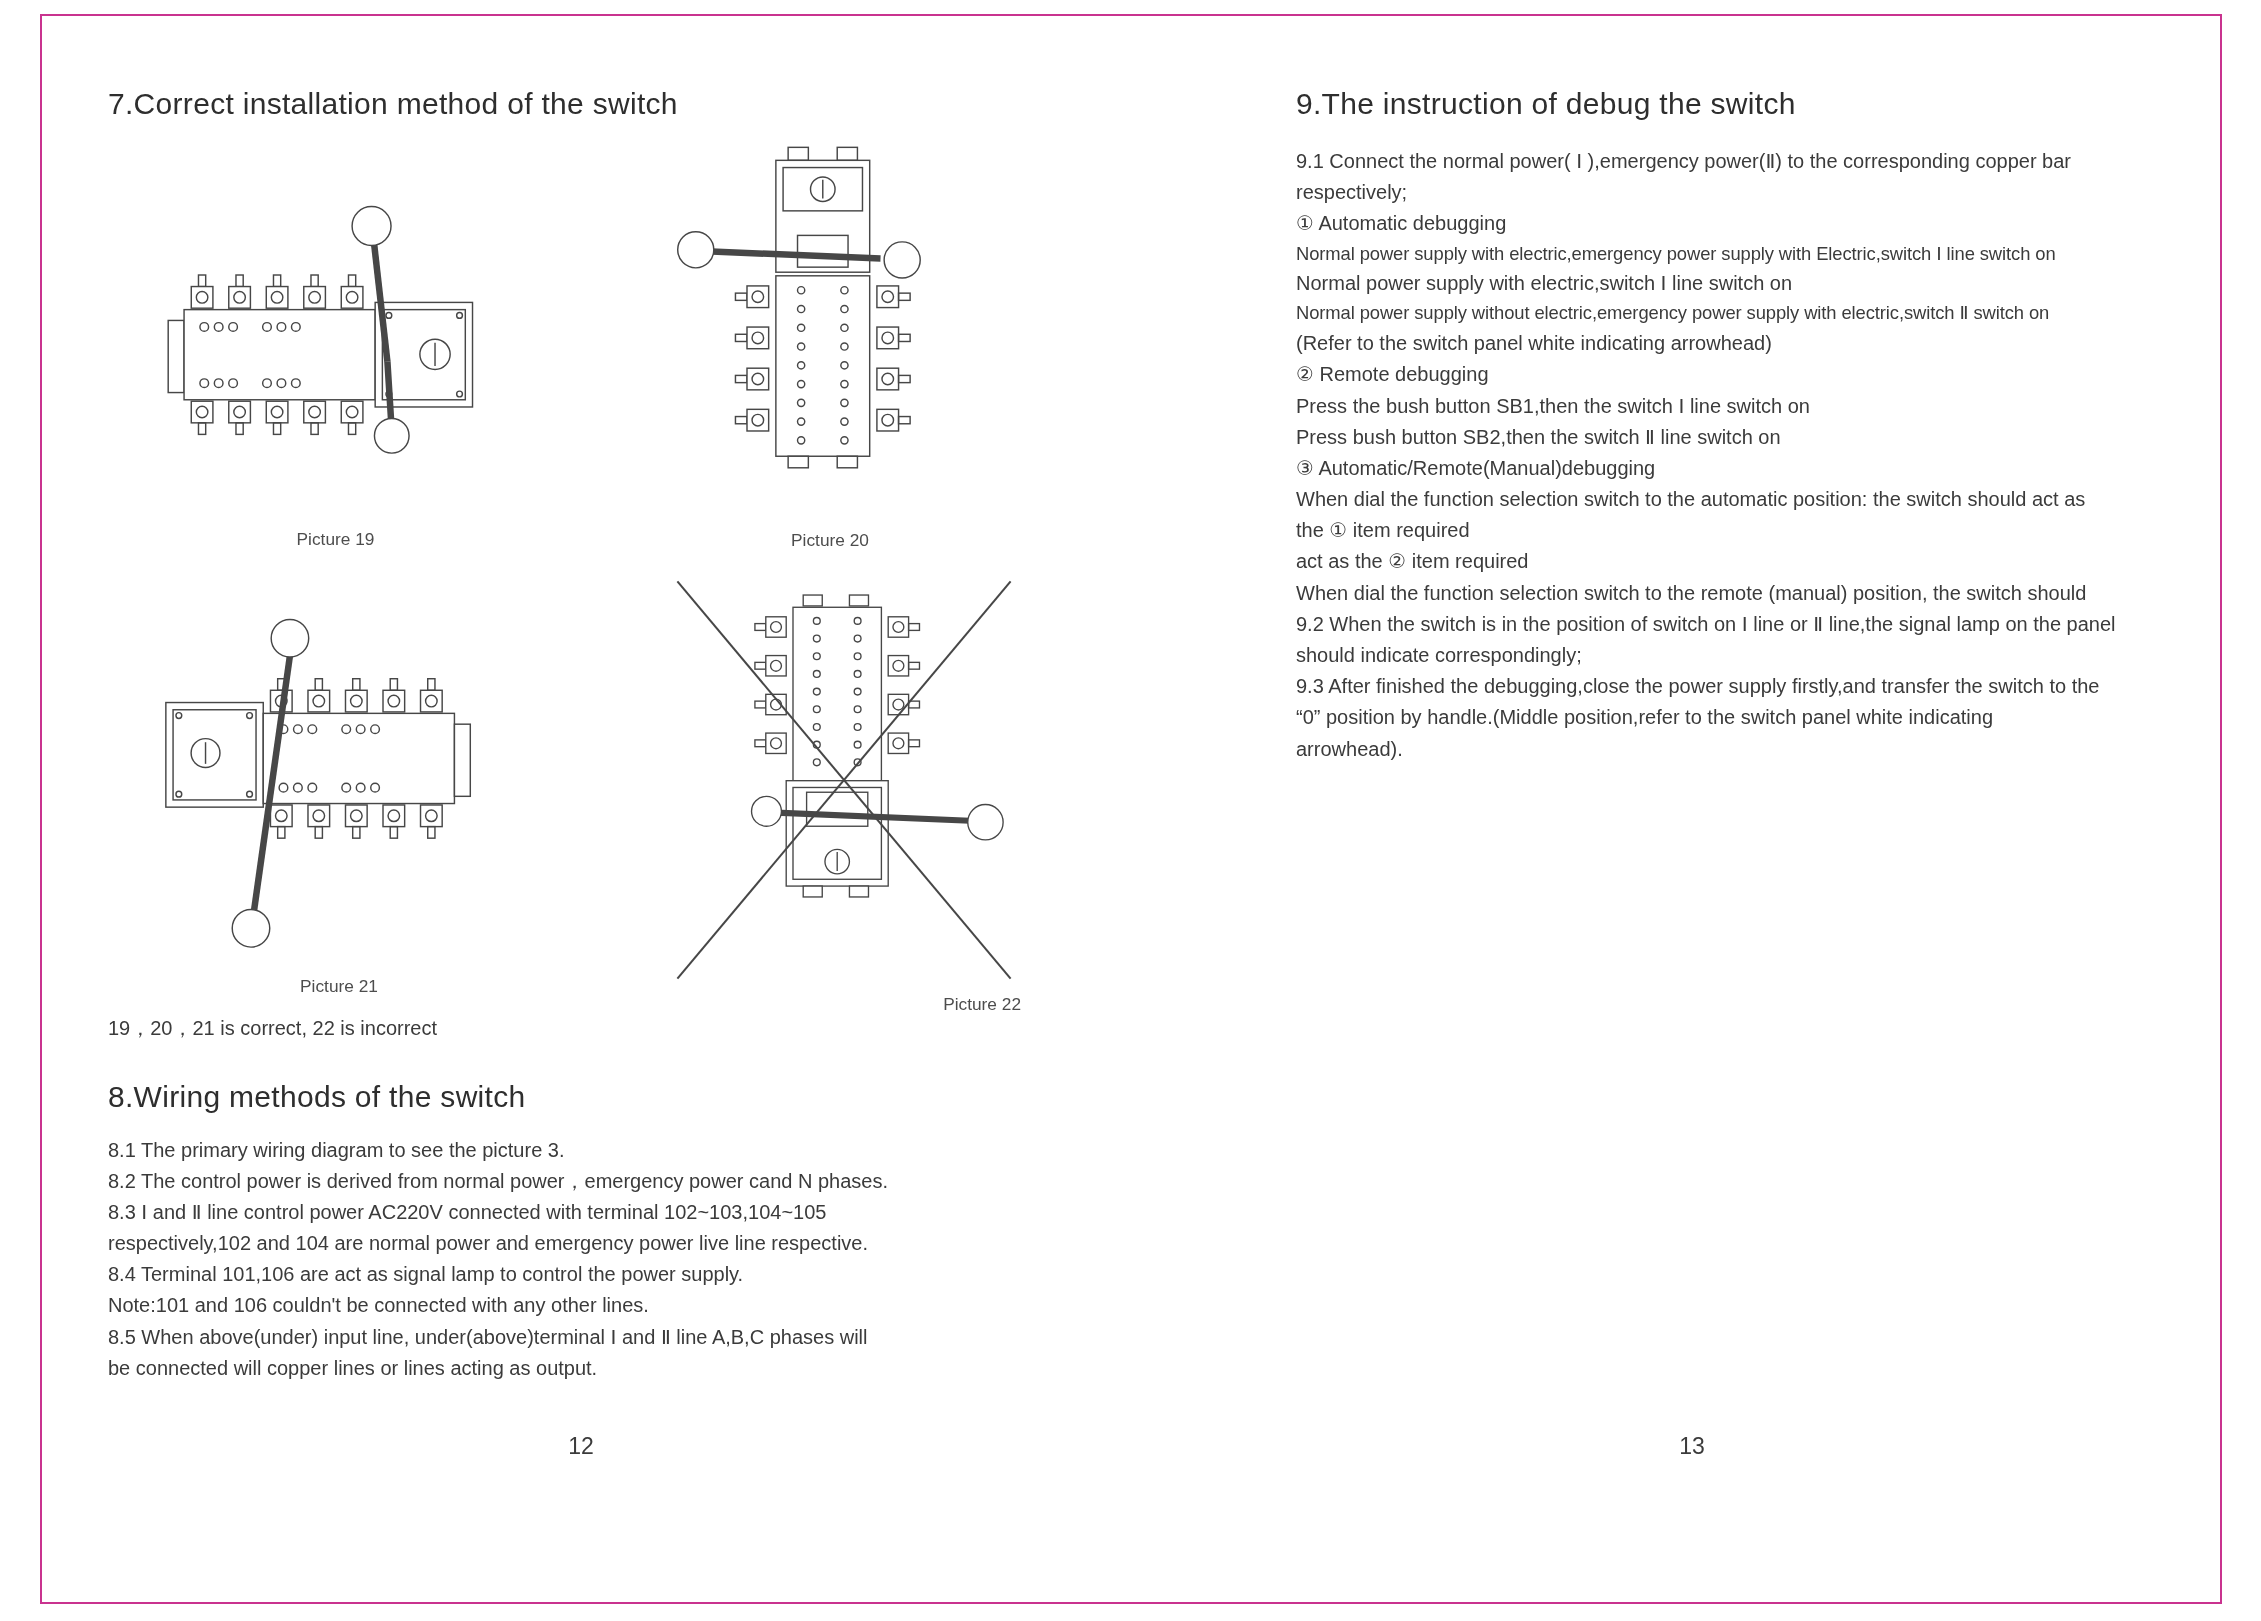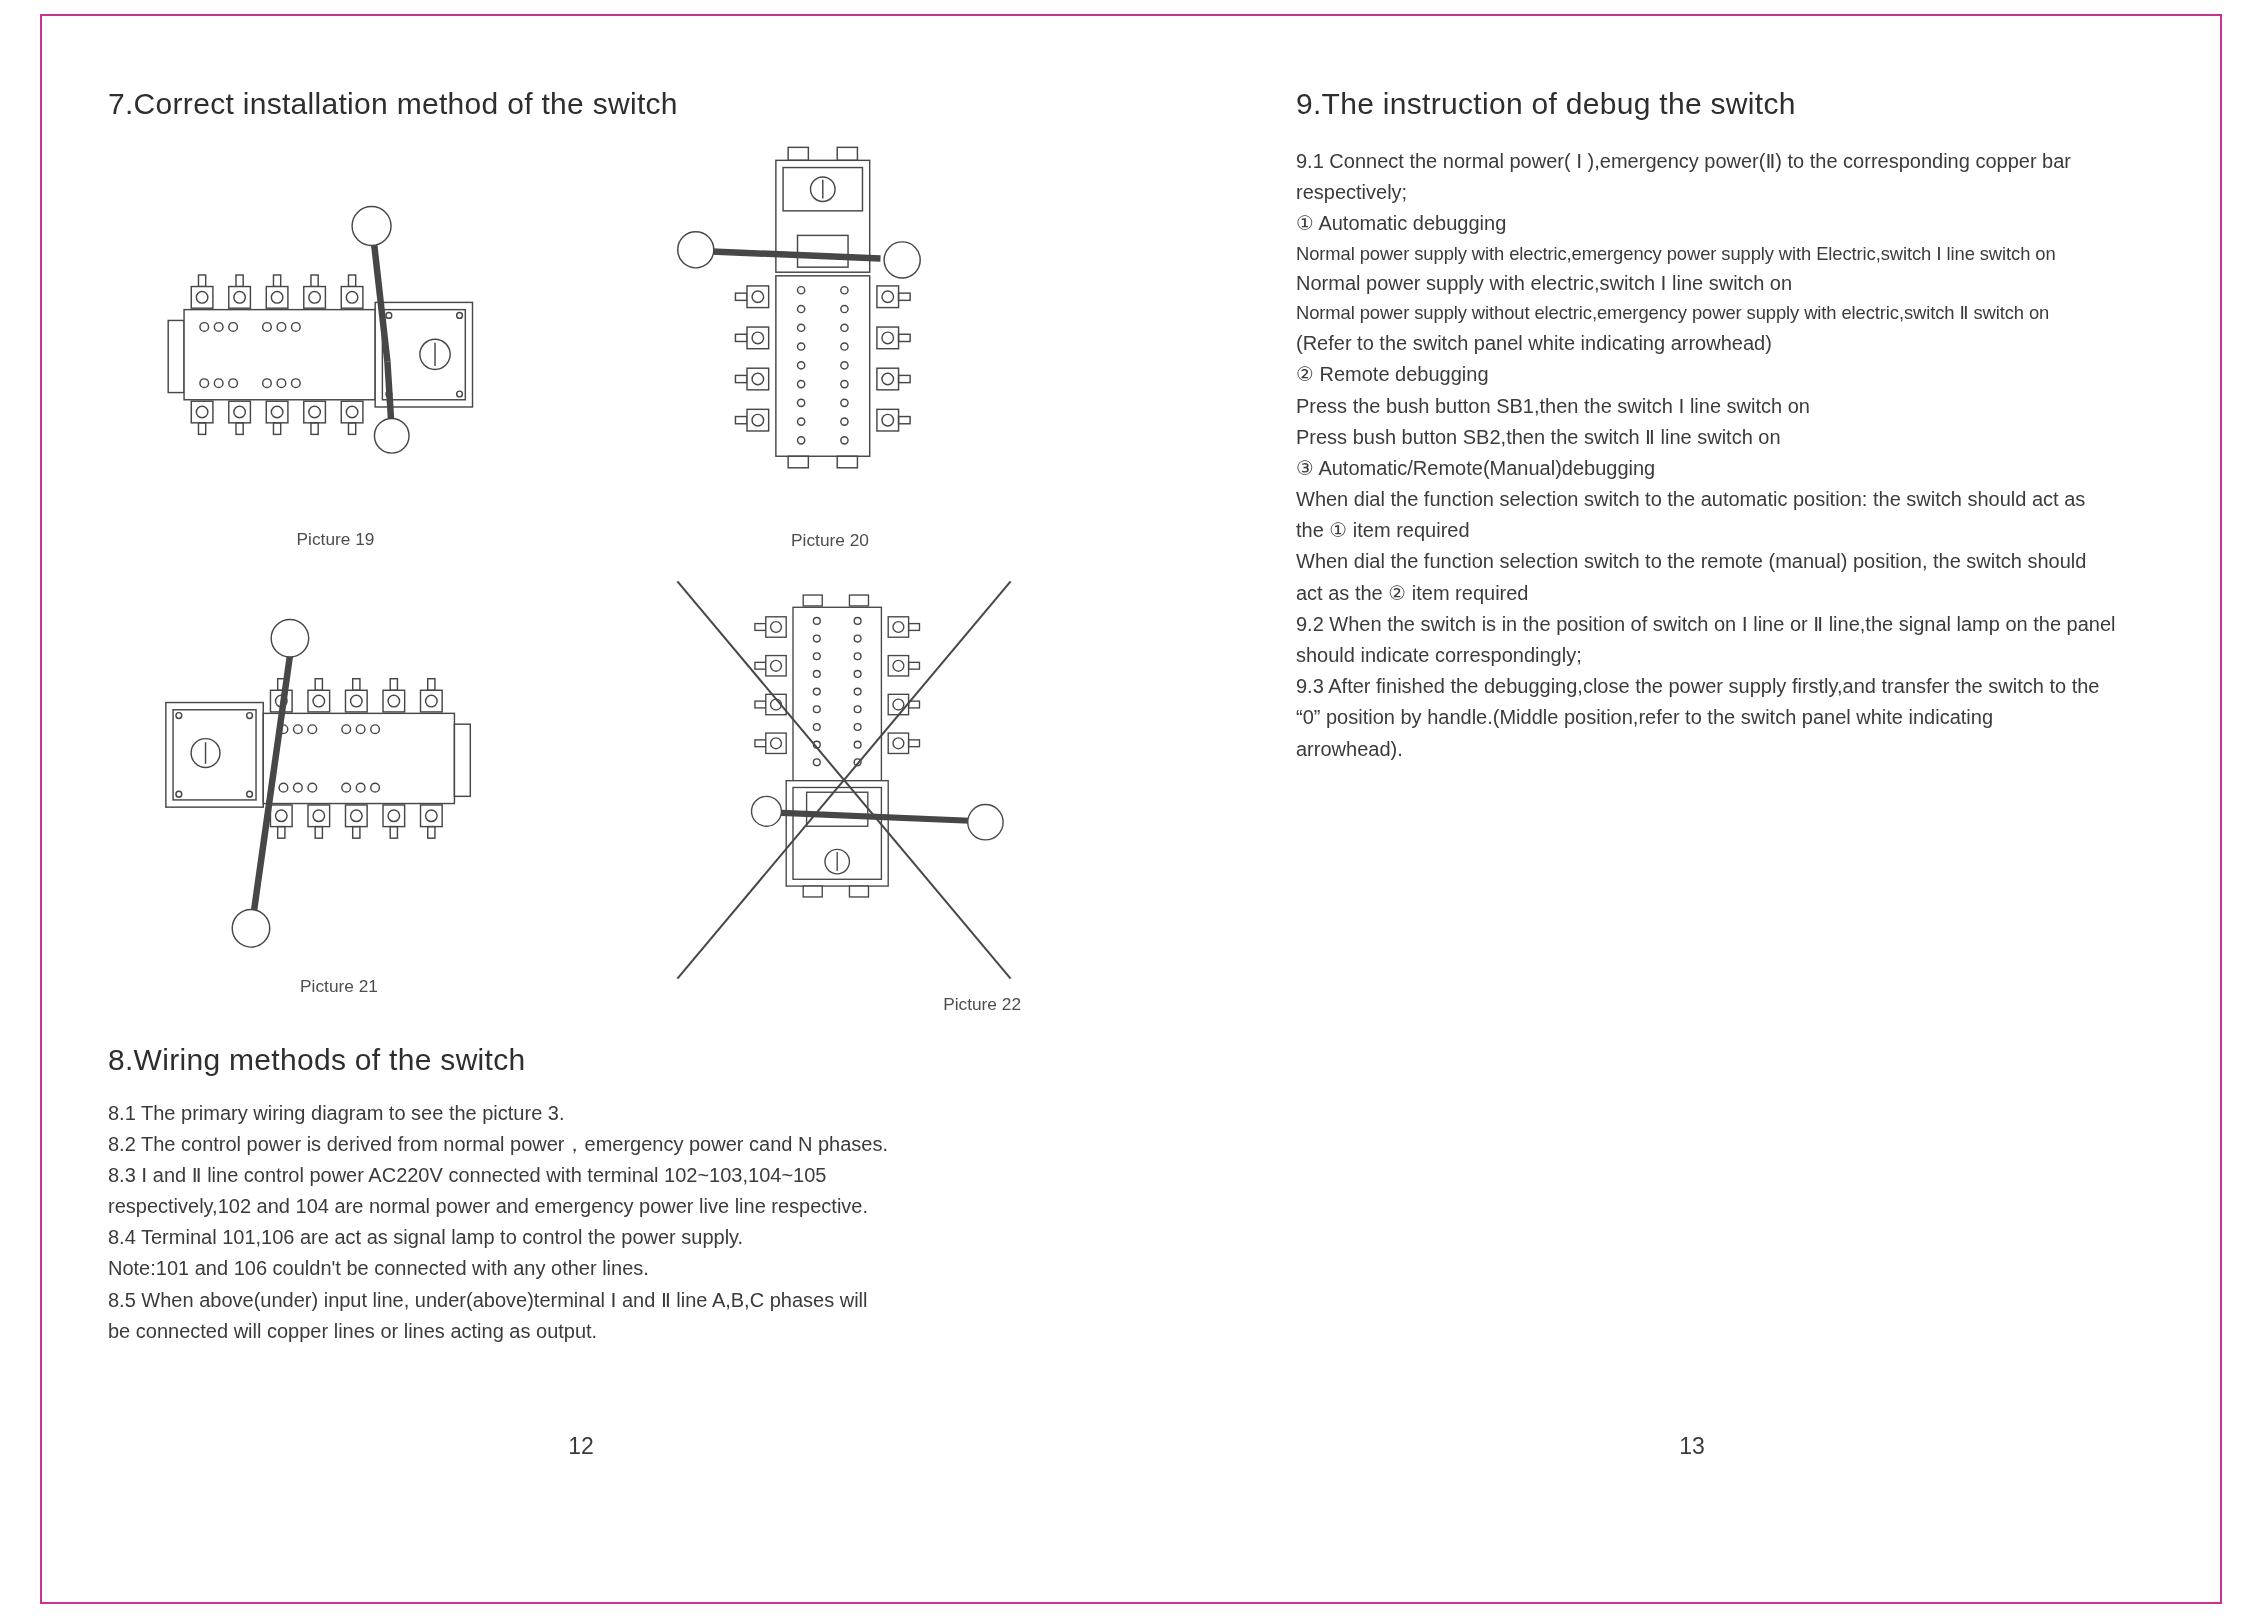--- a/index.html
+++ b/index.html
@@ -331,20 +331,21 @@
           <rect x="268" y="456" width="28" height="16" class="fw"></rect>
 
         <line class="xline" x1="15" y1="8" x2="505" y2="592"></line>
         <line class="xline" x1="505" y1="8" x2="15" y2="592"></line>
       </svg>
       <figcaption>Picture 22</figcaption>
     </figure>
 
   </div>
 
+  <p class="note">19，20，21 is correct, 22 is incorrect</p>
 
   <h1 class="sec sec8">8.Wiring methods of the switch</h1>
 
   <div>
     <p class="ln i0">8.1 The primary wiring diagram to see the picture 3.</p>
     <p class="ln i0">8.2 The control power is derived from normal power，emergency power cand N phases.</p>
     <p class="ln i0">8.3 Ⅰ and Ⅱ line control power AC220V connected with terminal 102~103,104~105</p>
     <p class="ln i1">respectively,102 and 104 are normal power and emergency power live line respective.</p>
     <p class="ln i0">8.4 Terminal 101,106 are act as signal lamp to control the power supply.</p>
     <p class="ln i1">Note:101 and 106 couldn't be connected with any other lines.</p>
@@ -365,22 +366,22 @@
     <p class="ln i1 cond">Normal power supply with electric,emergency power supply with Electric,switch Ⅰ line switch on</p>
     <p class="ln i1">Normal power supply with electric,switch Ⅰ line switch on</p>
     <p class="ln i1 cond">Normal power supply without electric,emergency power supply with electric,switch Ⅱ switch on</p>
     <p class="ln i1">(Refer to the switch panel white indicating arrowhead)</p>
     <p class="ln i0">② Remote debugging</p>
     <p class="ln i1">Press the bush button SB1,then the switch Ⅰ line switch on</p>
     <p class="ln i1">Press bush button SB2,then the switch Ⅱ line switch on</p>
     <p class="ln i0">③ Automatic/Remote(Manual)debugging</p>
     <p class="ln i1">When dial the function selection switch to the automatic position: the switch should act as</p>
     <p class="ln i1">the ① item required</p>
+    <p class="ln i1">act as the ② item required</p>
     <p class="ln i1">When dial the function selection switch to the remote (manual) position, the switch should</p>
-    <p class="ln i1">act as the ② item required</p>
     <p class="ln i0">9.2 When the switch is in the position of switch on Ⅰ line or Ⅱ line,the signal lamp on the panel</p>
     <p class="ln i1">should indicate correspondingly;</p>
     <p class="ln i0">9.3 After finished the debugging,close the power supply firstly,and transfer the switch to the</p>
     <p class="ln i1">“0” position by handle.(Middle position,refer to the switch panel white indicating</p>
     <p class="ln i1">arrowhead).</p>
   </div>
 
 </div>
 
 <div class="pagenum pn-left">12</div>

